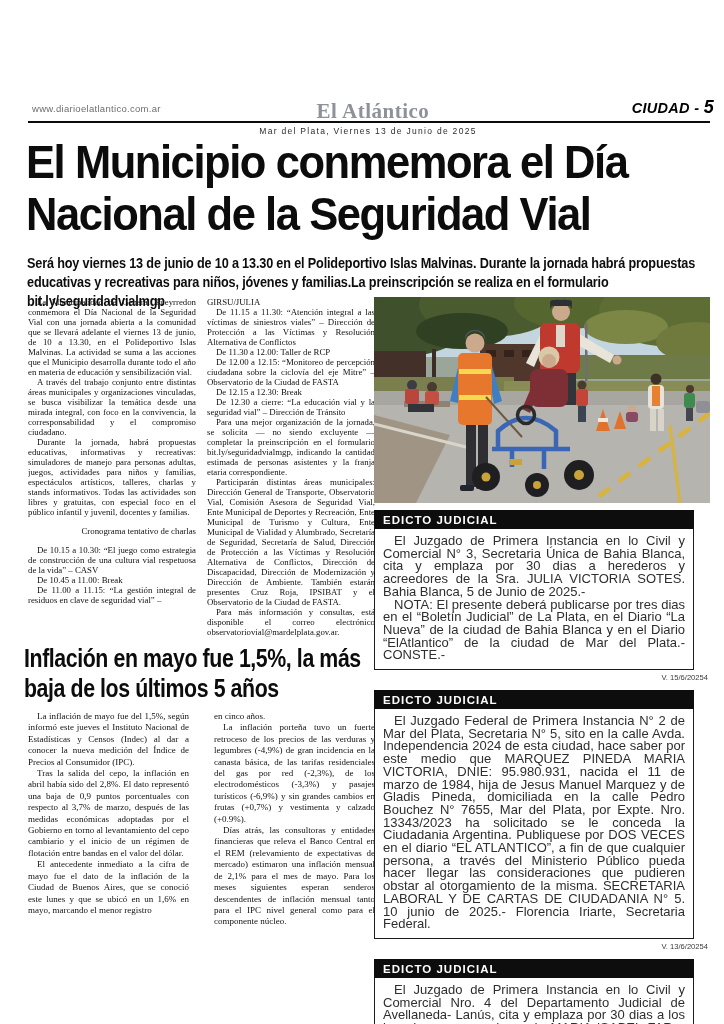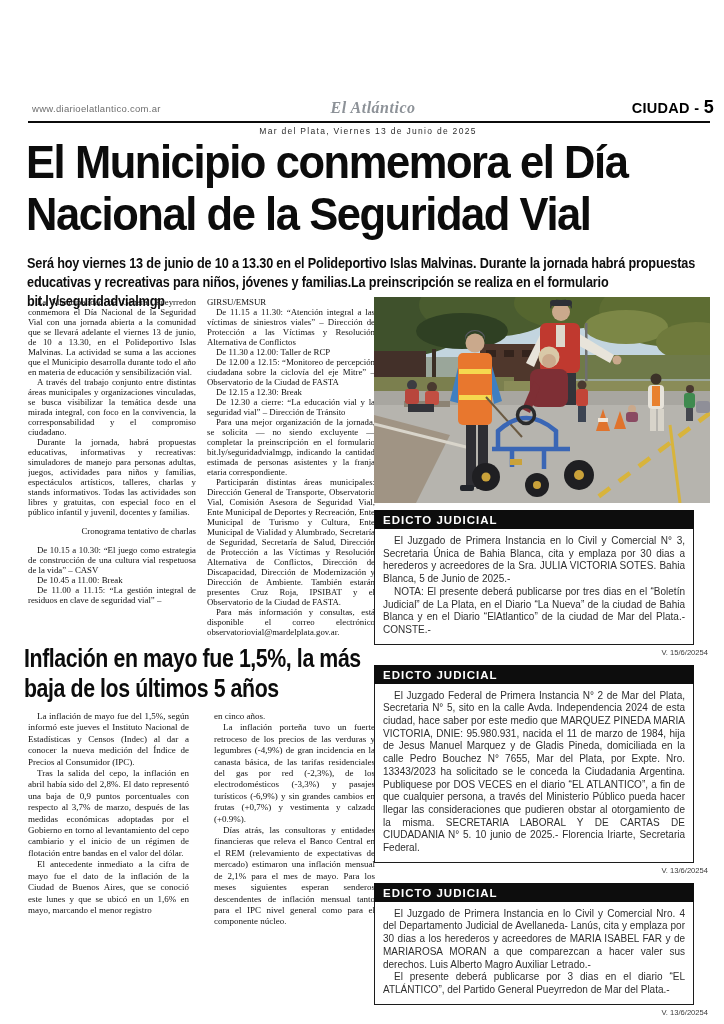--- a/index.html
+++ b/index.html
@@ -4,22 +4,22 @@
 <style>
   html,body{margin:0;padding:0;background:#e8e8e8;}
   .page{
     position:relative;width:724px;height:1024px;margin:0 auto;
     background:#ffffff;overflow:hidden;
     font-family:"Liberation Serif", serif;color:#111;
   }
   
   .masthead{position:absolute;top:99px;left:32px;width:682px;height:20px;}
   .site-url{position:absolute;left:0;top:4px;font-family:"Liberation Sans",sans-serif;font-size:9.5px;color:#6e6e6e;letter-spacing:.3px;}
-  .logo{position:absolute;left:50%;transform:translateX(-50%);top:0;font-family:"Liberation Serif",serif;font-style:italic;font-weight:bold;font-size:16px;color:#8d9298;letter-spacing:.5px;}
-  .section{position:absolute;right:0;top:-2px;font-family:"Liberation Sans",sans-serif;font-weight:bold;color:#000;font-size:14.5px;letter-spacing:.3px;}
+  .logo{position:absolute;left:50%;transform:translateX(-50%);top:0;font-family:"Liberation Serif",serif;font-weight:bold;font-size:21px;color:#8d9298;letter-spacing:.5px;}
+  .section{position:absolute;right:0;top:-2px;font-family:"Liberation Sans",sans-serif;font-weight:bold;color:#000;font-size:14.5px;letter-spacing:.3px;font-style:italic;}
   .section .pagenum{font-size:18px;}
   .masthead-rule{position:absolute;top:121px;left:28px;width:682px;height:2px;background:#0b0b0b;}
   .dateline{position:absolute;top:126px;left:0;width:724px;text-align:center;font-family:"Liberation Sans",sans-serif;font-size:8.5px;letter-spacing:1.3px;color:#2b2b2b;padding-left:6px;}
   
   .headline1{
     position:absolute;left:26px;top:136px;width:732px;margin:0;
     font-family:"Liberation Sans",sans-serif;font-weight:bold;
     font-size:46px;line-height:1.14;letter-spacing:-1.5px;color:#0c0c0c;
     transform:scaleX(.945);transform-origin:0 0;
   }
@@ -49,21 +49,21 @@
   .rail{position:absolute;left:374px;top:297px;width:336px;}
   .photo{margin:0 0 7px 0;width:336px;height:206px;overflow:hidden;background:#9aa69a;}
   .photo svg{display:block;}
   .edicto{margin:0 16px 3px 0;}
   .edicto-header{
     background:#0d0d0d;color:#fff;font-family:"Liberation Sans",sans-serif;
     font-weight:bold;font-size:11.5px;letter-spacing:1px;padding:4px 9px 3px 9px;
   }
   .edicto-body{
     border:1.5px solid #1c1c1c;border-top:none;padding:6px 8px 7px 8px;
-    font-family:"Liberation Sans",sans-serif;font-size:10px;line-height:12.7px;
+    font-family:"Liberation Sans",sans-serif;font-size:13px;line-height:12.7px;
     color:#2e2e2e;text-align:justify;
   }
   .edicto-body .para{text-indent:11px;}
   .venc{
     text-align:right;font-family:"Liberation Sans",sans-serif;font-size:7.6px;
     color:#3a3a3a;margin:2px 2px 8px 0;
   }
 </style>
 </head>
 <body>
@@ -89,21 +89,21 @@
           <p class="para">Durante la jornada, habrá propuestas educativas, informativas y recreativas: simuladores de manejo para personas adultas, juegos, actividades para niños y familias, espectáculos artísticos, talleres, charlas y stands informativos. Todas las actividades son libres y gratuitas, con especial foco en el público infantil y juvenil, docentes y familias.</p>
         </div>
       <p class="crosshead">Cronograma tentativo de charlas</p>
       <div>
           <p class="para">De 10.15 a 10.30: “El juego como estrategia de construcción de una cultura vial respetuosa de la vida” – CASV</p>
           <p class="para">De 10.45 a 11.00: Break</p>
           <p class="para">De 11.00 a 11.15: “La gestión integral de residuos en clave de seguridad vial” –</p>
         </div>
     </div>
     <div class="col">
-      <p class="cont">GIRSU/EMSUR</p>
+      <p class="cont">GIRSU/JULIA</p>
       <div>
           <p class="para">De 11.15 a 11.30: “Atención integral a las víctimas de siniestros viales” – Dirección de Protección a las Víctimas y Resolución Alternativa de Conflictos</p>
           <p class="para">De 11.30 a 12.00: Taller de RCP</p>
           <p class="para">De 12.00 a 12.15: “Monitoreo de percepción ciudadana sobre la ciclovía del eje Mitre” – Observatorio de la Ciudad de FASTA</p>
           <p class="para">De 12.15 a 12.30: Break</p>
           <p class="para">De 12.30 a cierre: “La educación vial y la seguridad vial” – Dirección de Tránsito</p>
         </div>
       <div>
           <p class="para">Para una mejor organización de la jornada, se solicita — no siendo excluyente — completar la preinscripción en el formulario bit.ly/seguridadvialmgp, indicando la cantidad estimada de personas asistentes y la franja etaria correspondiente.</p>
           <p class="para">Participarán distintas áreas municipales: Dirección General de Transporte, Observatorio Vial, Comisión Asesora de Seguridad Vial, Ente Municipal de Deportes y Recreación, Ente Municipal de Turismo y Cultura, Ente Municipal de Vialidad y Alumbrado, Secretaría de Seguridad, Secretaría de Salud, Dirección de Protección a las Víctimas y Resolución Alternativa de Conflictos, Dirección de Discapacidad, Dirección de Modernización y Dirección de Ambiente. También estarán presentes Cruz Roja, IPSIBAT y el Observatorio de la Ciudad de FASTA.</p>

